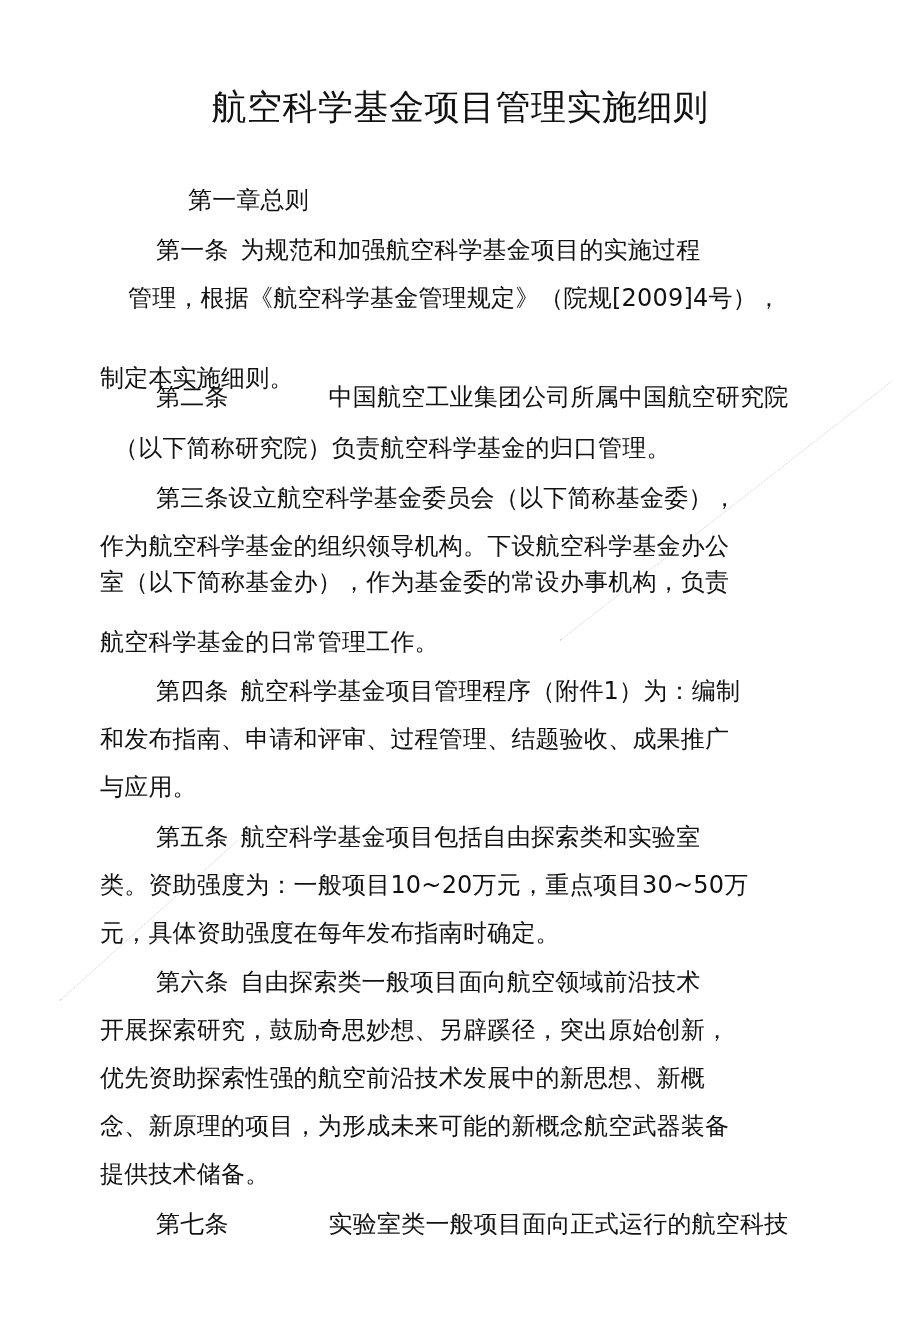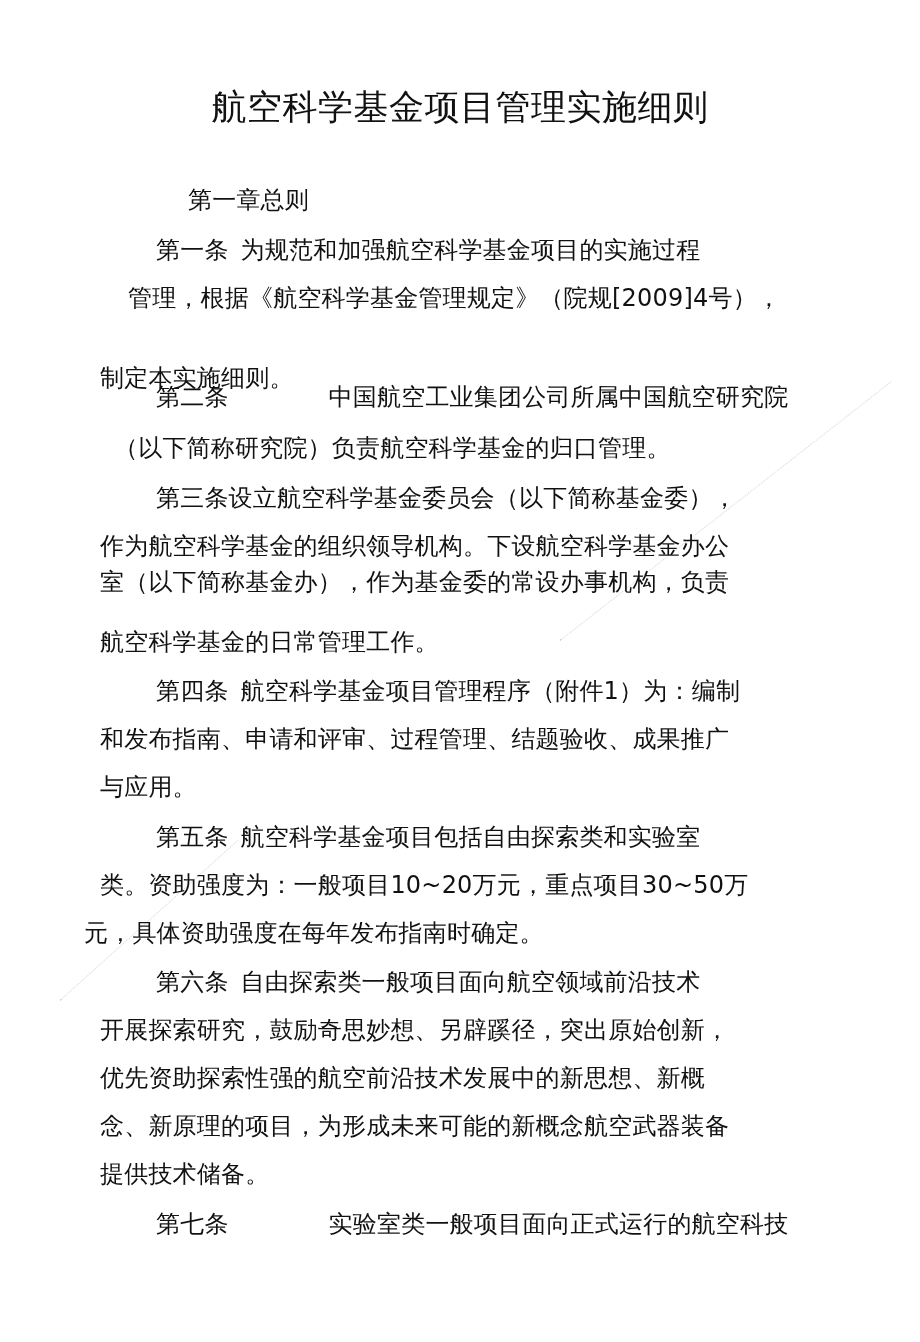--- a/index.html
+++ b/index.html
@@ -81,21 +81,21 @@
   <div class="line" style="left:156px; top:675px;">
     <span>第四条</span><span class="gap" style="width:12px"></span><span>航空科学基金项目管理程序（附件1）为：编制</span>
   </div>
   <div class="line" style="left:100px; top:723px;">和发布指南、申请和评审、过程管理、结题验收、成果推广</div>
   <div class="line" style="left:100px; top:771px;">与应用。</div>
 
   <div class="line" style="left:156px; top:821px;">
     <span>第五条</span><span class="gap" style="width:12px"></span><span>航空科学基金项目包括自由探索类和实验室</span>
   </div>
   <div class="line" style="left:100px; top:869px;">类。资助强度为：一般项目10~20万元，重点项目30~50万</div>
-  <div class="line" style="left:84px; top:917px;text-align:center;">元，具体资助强度在每年发布指南时确定。</div>
+  <div class="line" style="left:100px; top:917px;text-align:center;">元，具体资助强度在每年发布指南时确定。</div>
 
   <div class="line" style="left:156px; top:966px;">
     <span>第六条</span><span class="gap" style="width:12px"></span><span>自由探索类一般项目面向航空领域前沿技术</span>
   </div>
   <div class="line" style="left:100px; top:1014px;">开展探索研究，鼓励奇思妙想、另辟蹊径，突出原始创新，</div>
   <div class="line" style="left:100px; top:1062px;">优先资助探索性强的航空前沿技术发展中的新思想、新概</div>
   <div class="line" style="left:100px; top:1110px;">念、新原理的项目，为形成未来可能的新概念航空武器装备</div>
   <div class="line" style="left:100px; top:1158px;">提供技术储备。</div>
 
   <div class="line" style="left:156px; top:1208px;">

